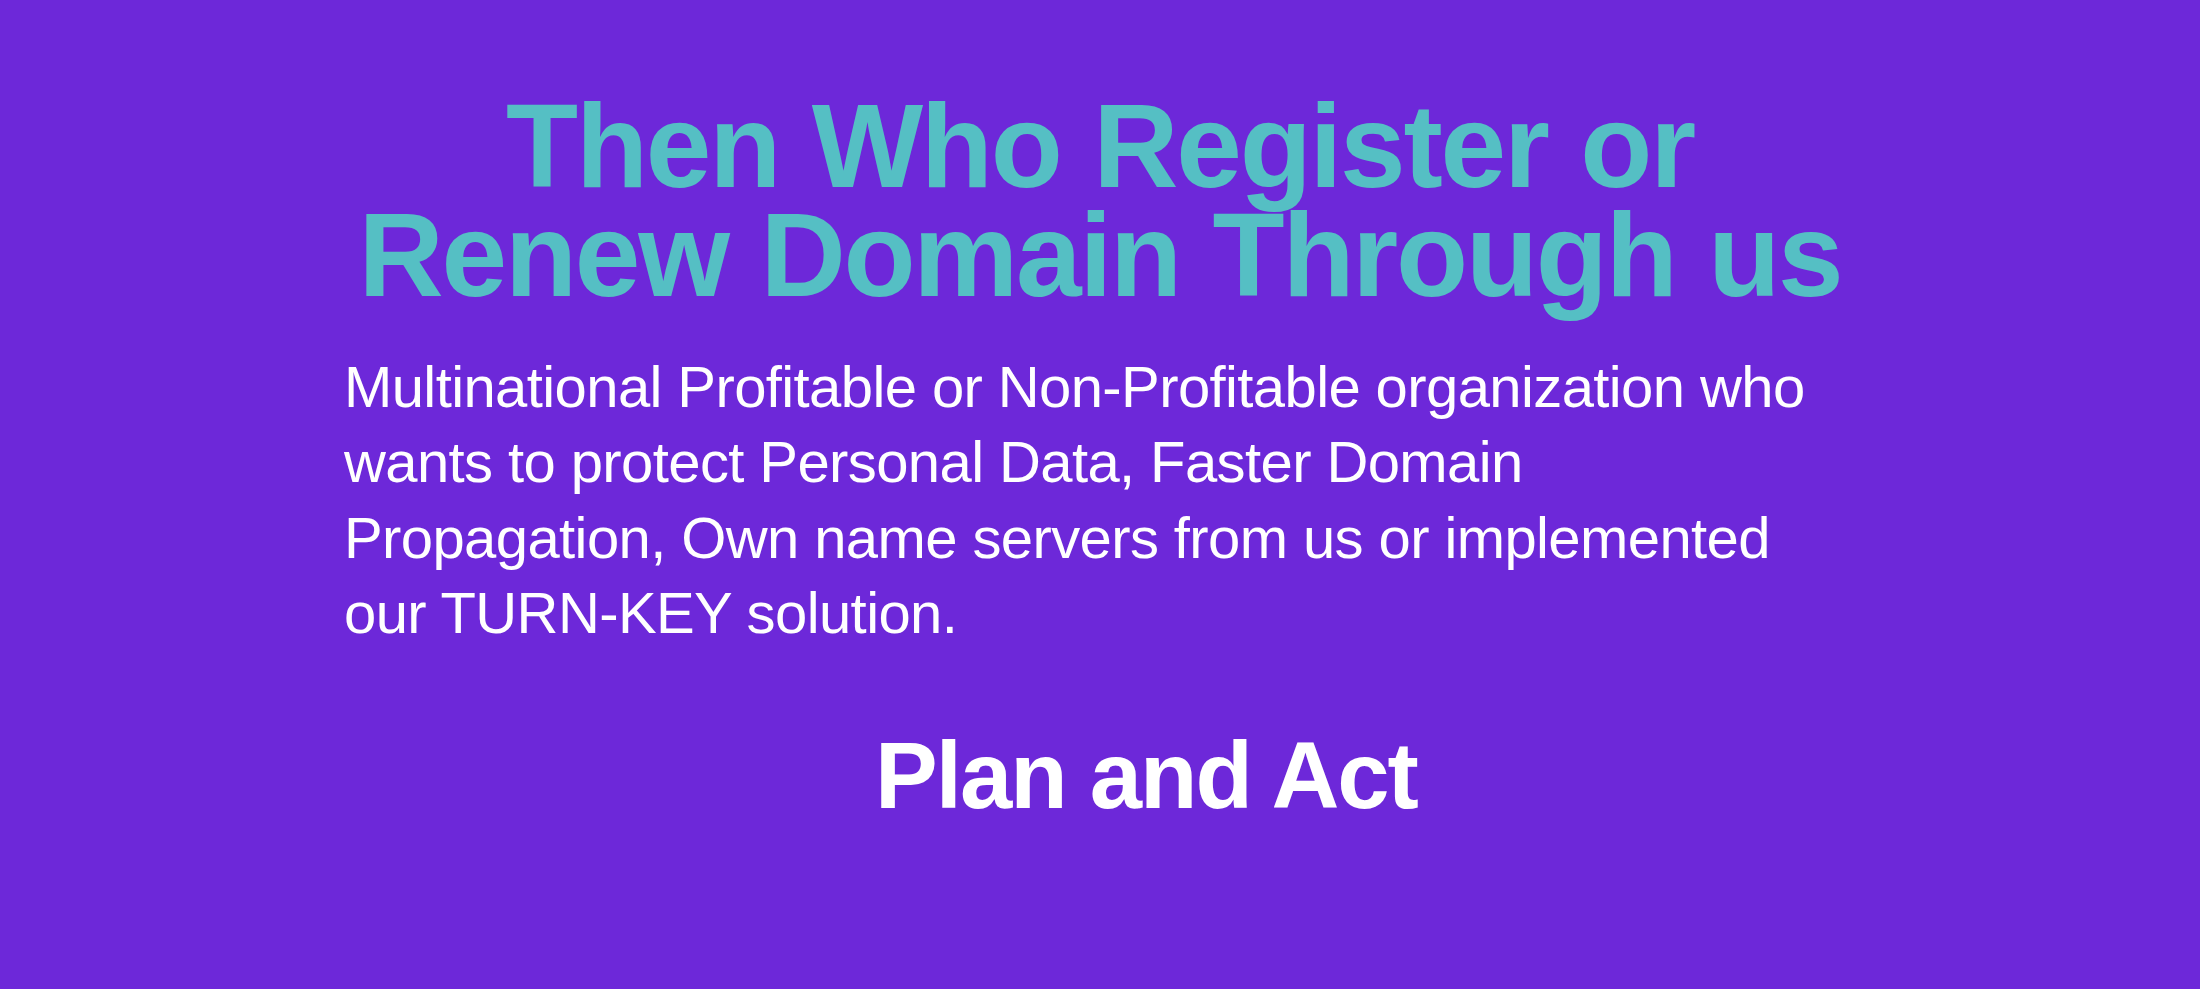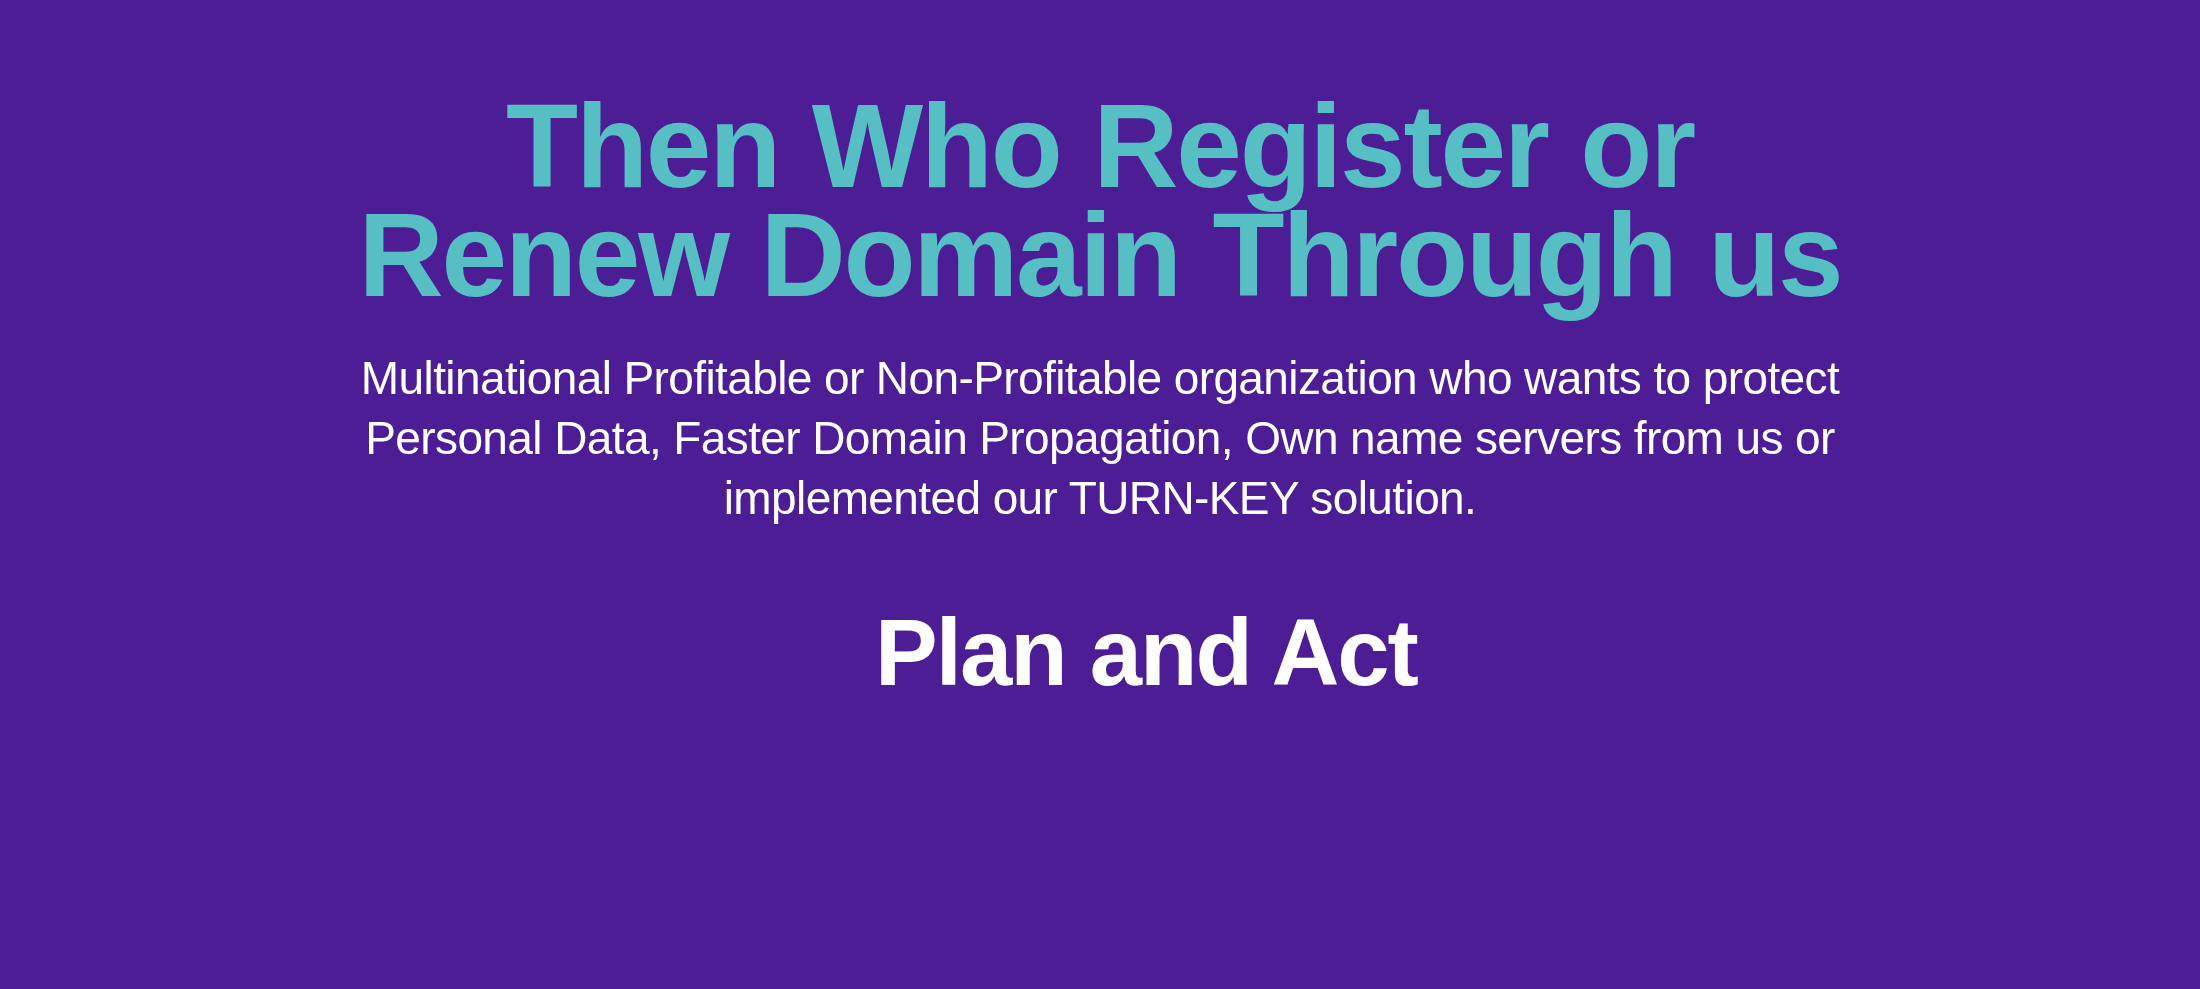--- a/index.html
+++ b/index.html
@@ -14,21 +14,21 @@
 
   body {
     font-family: "Liberation Sans", sans-serif;
     -webkit-font-smoothing: antialiased;
   }
 
   .slide {
     position: relative;
     width: 2200px;
     height: 989px;
-    background: #4c1d95;
+    background: #6d28d9;
     display: flex;
     flex-direction: column;
     align-items: center;
   }
 
   .content-block {
     width: 1560px;
     margin-left: auto;
     margin-right: auto;
     text-align: center;
@@ -41,26 +41,26 @@
     font-weight: 700;
     line-height: 0.92;
     letter-spacing: -2.2px;
     color: #55BFC4;
     text-align: center;
     word-spacing: 2px;
   }
 
   .body-copy {
     font-family: "Liberation Sans", sans-serif;
-    font-size: 46px;
+    font-size: 58px;
     font-weight: 400;
     line-height: 1.30;
     letter-spacing: -0.6px;
     color: #FFFFFF;
-    text-align: center;
+    text-align: left;
     margin-top: 40px;
     padding-left: 24px;
     padding-right: 24px;
   }
 
   .subheadline-wrap {
     width: 100%;
     text-align: center;
     margin-top: 76px;
   }

